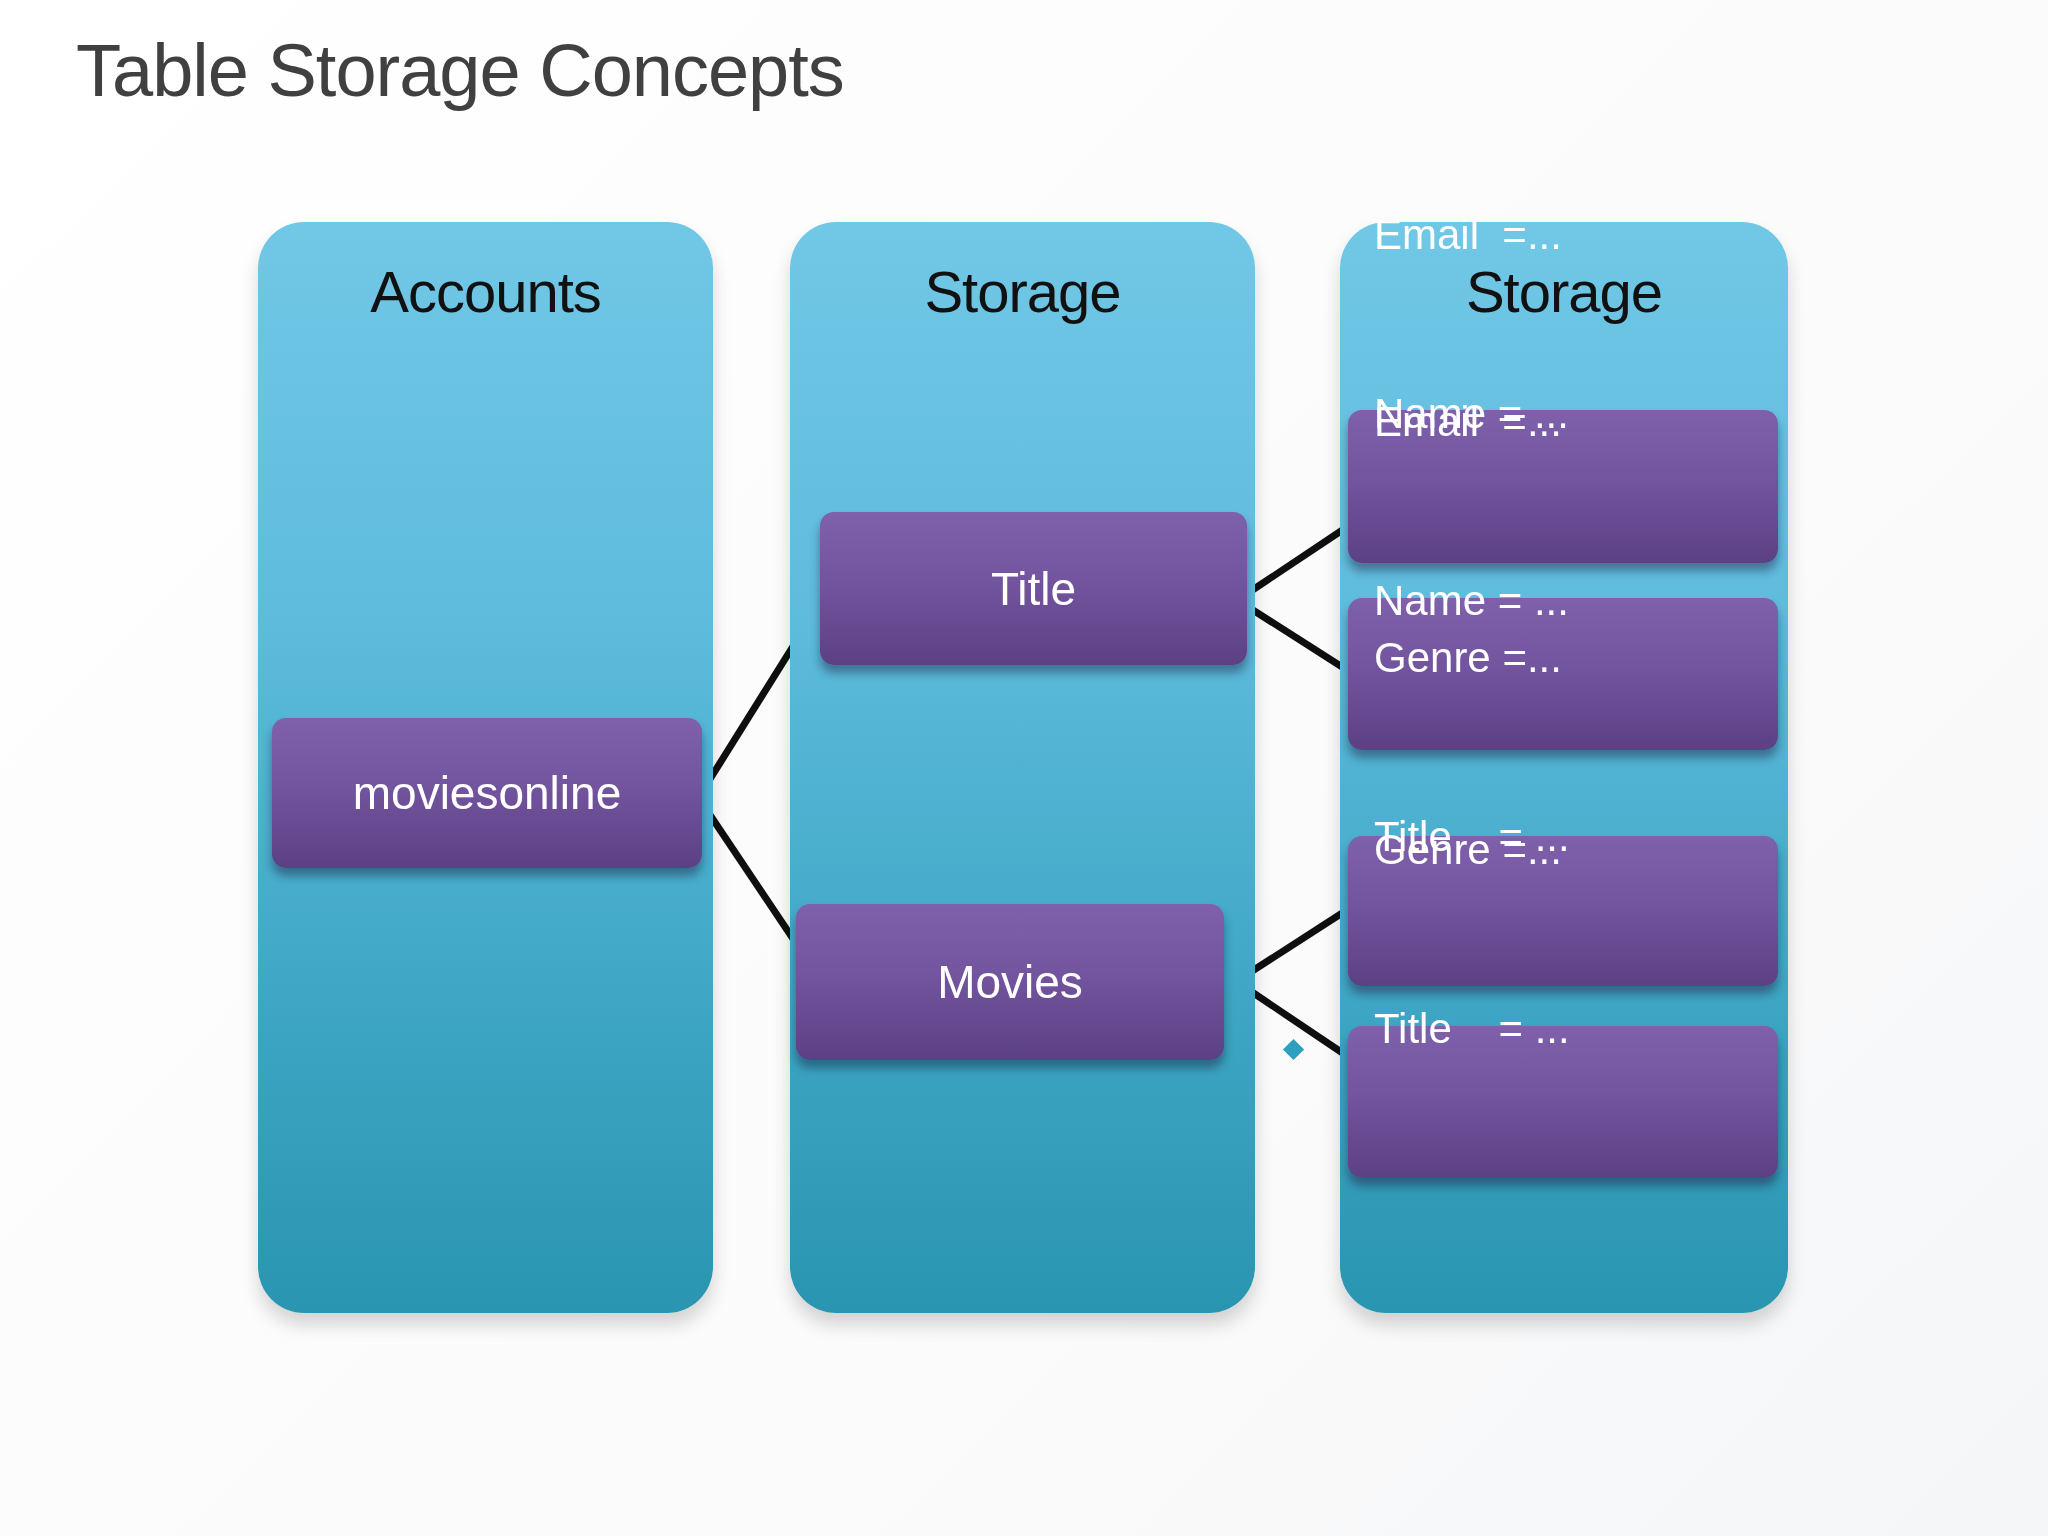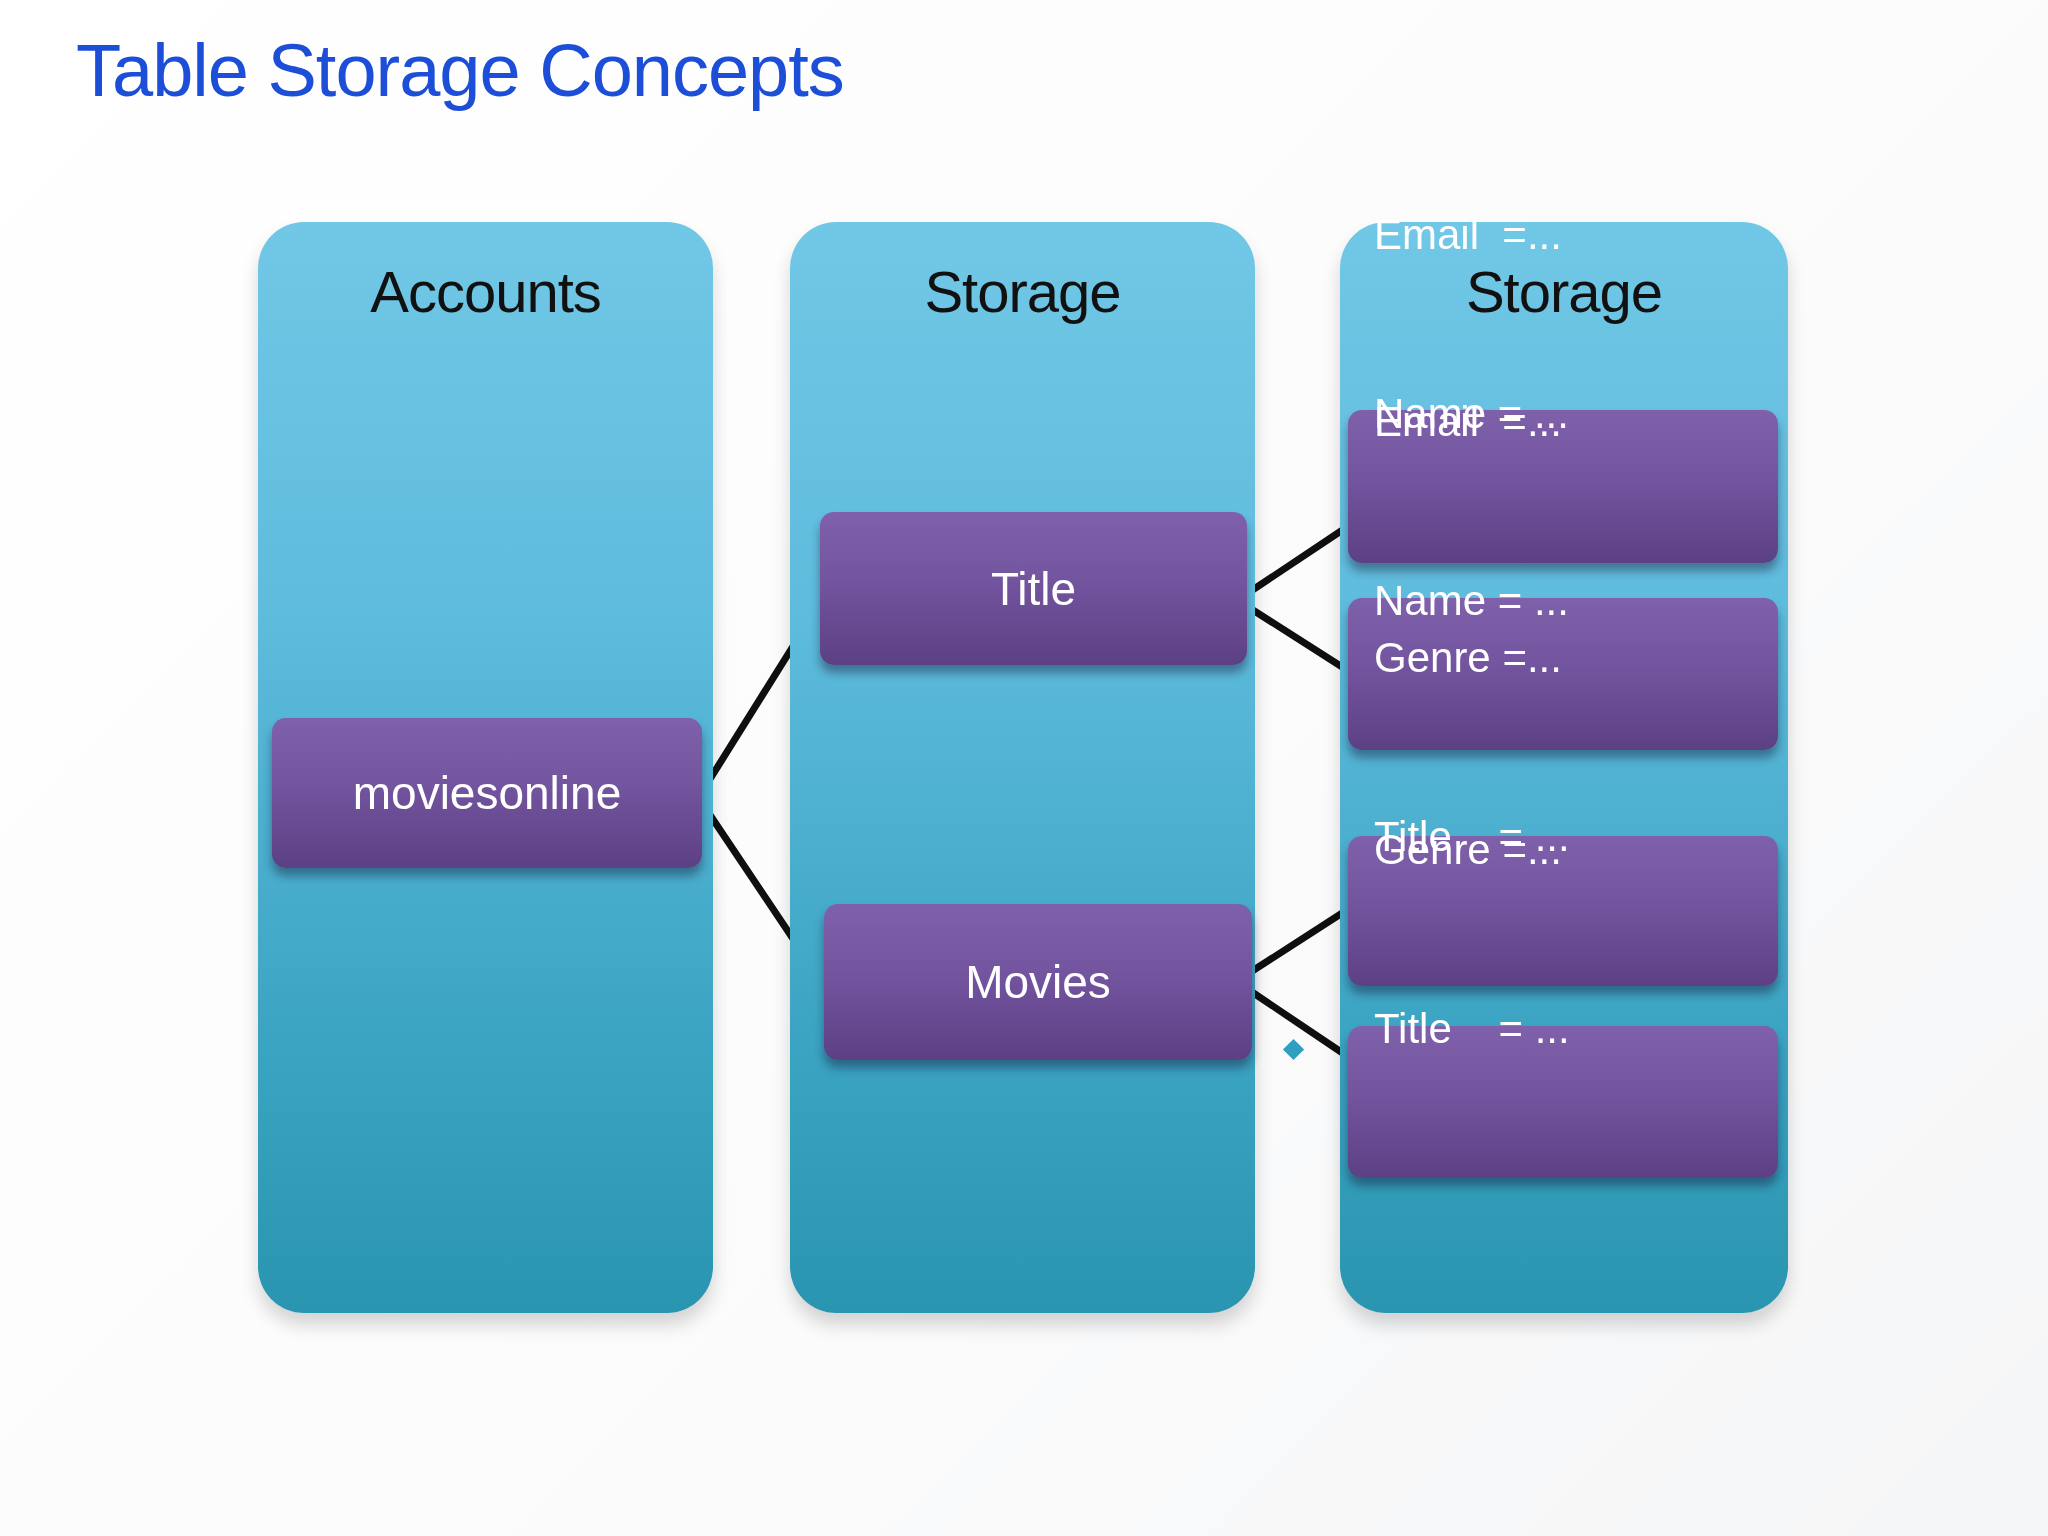--- a/index.html
+++ b/index.html
@@ -16,21 +16,21 @@
     width: 2048px;
     height: 1536px;
   }
   .page-title {
     position: absolute;
     left: 76px;
     top: 28px;
     font-size: 74px;
     font-weight: 400;
     letter-spacing: -1px;
-    color: #1d4ed8;
+    color: #404040;
     white-space: nowrap;
   }
   .column {
     position: absolute;
     top: 222px;
     height: 1091px;
     border-radius: 46px;
     background: linear-gradient(180deg, #71c7e6 0%, #5fbcdd 35%, #3ba4c2 75%, #2a95b0 100%);
     box-shadow: 0 12px 18px rgba(0,0,0,0.16);
   }
@@ -51,21 +51,21 @@
     background: linear-gradient(180deg, #7e60ab 0%, #73549f 45%, #5c4084 100%);
     box-shadow: 0 8px 10px rgba(25,20,50,0.42);
     color: #ffffff;
     display: flex;
     align-items: center;
     justify-content: center;
     font-size: 46px;
   }
   .node-moviesonline { left: 272px; top: 718px; width: 430px; height: 150px; }
   .node-users  { left: 820px; top: 512px; width: 427px; height: 153px; }
-  .node-movies { left: 824px; top: 904px; width: 428px; height: 156px; }
+  .node-movies { left: 796px; top: 904px; width: 428px; height: 156px; }
   .entity {
     justify-content: flex-start;
     align-items: flex-end;
     font-size: 42px;
     line-height: 1.42;
     padding-left: 26px;
     box-sizing: border-box;
   }
   .entity .lines { white-space: pre; }
   .entity-1 { left: 1348px; top: 410px;  width: 430px; height: 153px; }

